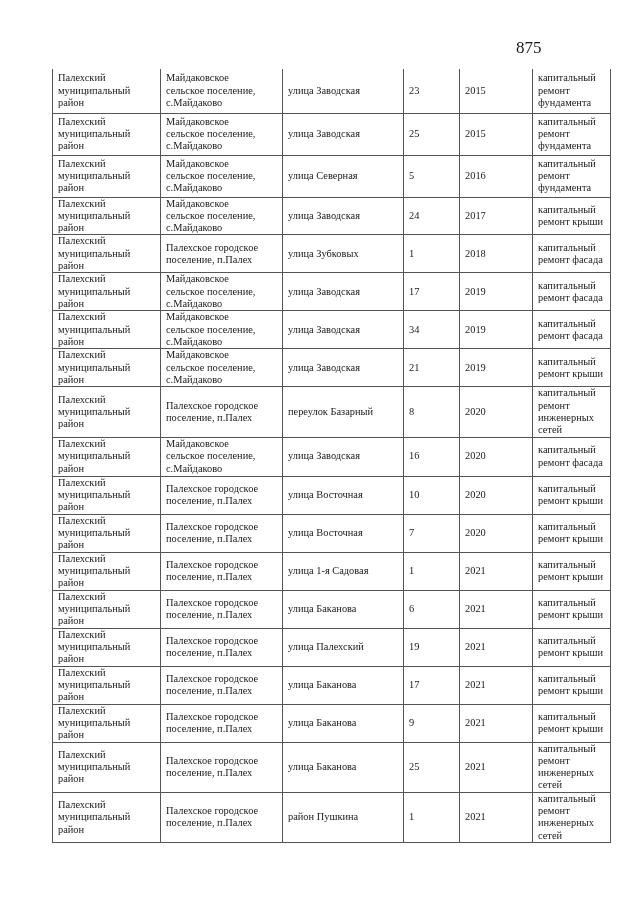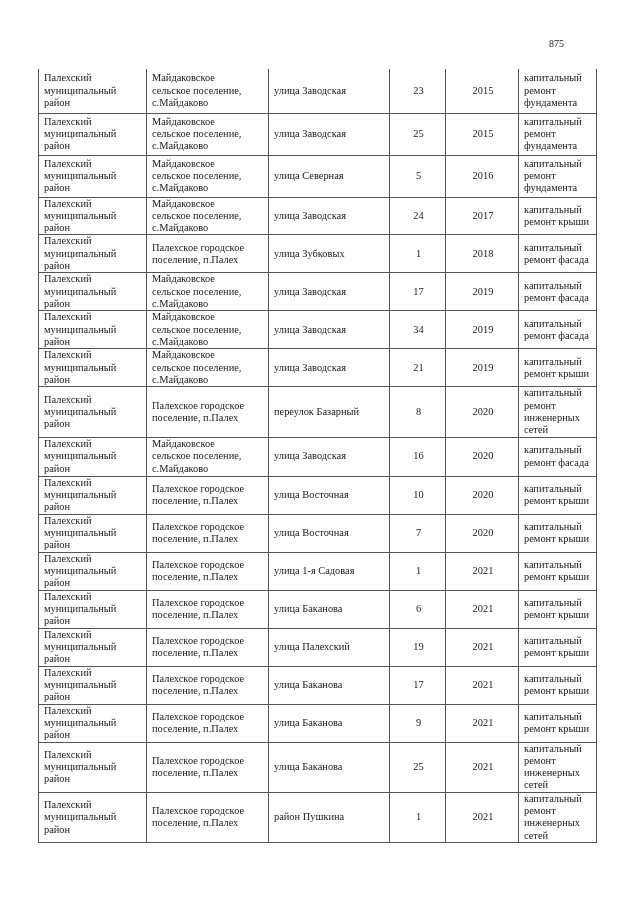--- a/index.html
+++ b/index.html
@@ -1,24 +1,24 @@
 <!DOCTYPE html>
 <html><head>
 <meta charset="utf-8">
 <style>
   html, body { margin: 0; padding: 0; background: #ffffff; }
   body { width: 640px; height: 905px; position: relative; overflow: hidden;
          font-family: "Liberation Serif", "DejaVu Serif", serif; color: #1a1a1a; }
-  .page-number { position: absolute; left: 549px; top: 38px; font-size: 10px; }
-  table.regtable { position: absolute; left: 38px; top: 69px; border-collapse: collapse;
+  .page-number { position: absolute; left: 516px; top: 38px; font-size: 17px; }
+  table.regtable { position: absolute; left: 52px; top: 69px; border-collapse: collapse;
                    table-layout: fixed; width: 558px; }
   table.regtable td { border: 1px solid #555; font-size: 10.4px; line-height: 12.3px;
                       vertical-align: middle; padding: 0 3px 0 5px; overflow: hidden; }
   table.regtable tr:first-child td { border-top: none; }
-  td.c-num, td.c-year { text-align: center; }
+  td.c-num, td.c-year { }
   td.c-district, td.c-settlement, td.c-work { text-align: left; }
   td.c-street { padding-left: 6px; }
   td.c-work { border-left: 2px solid #777; padding-left: 4px; margin-top: 32px; }
   td.c-district { border-left: 2px solid #333; }
   td.c-work { border-right: 2px solid #444; }
   .txt { white-space: pre-line; display: block; }
 </style>
 </head>
 <body>
 

